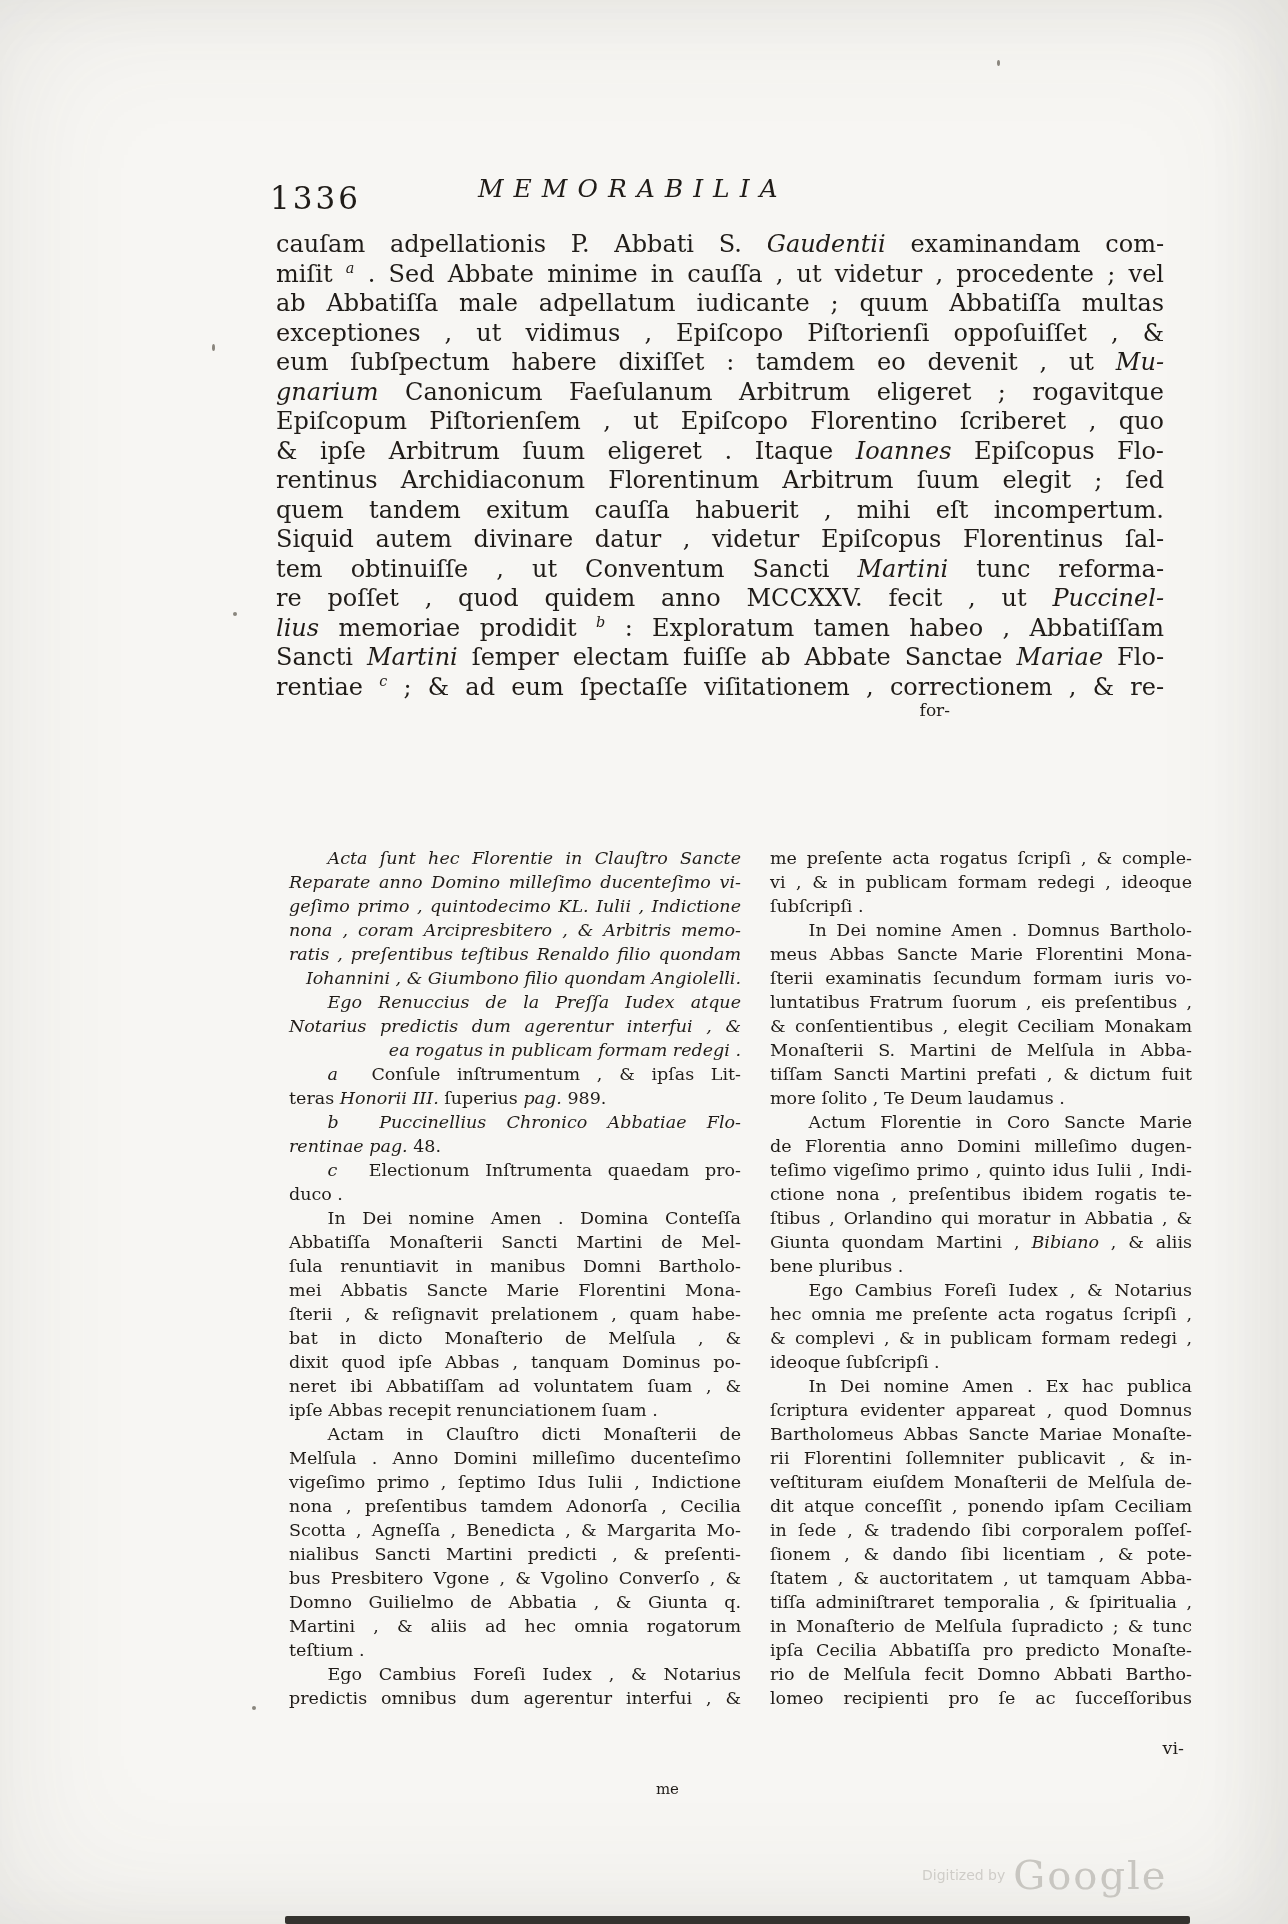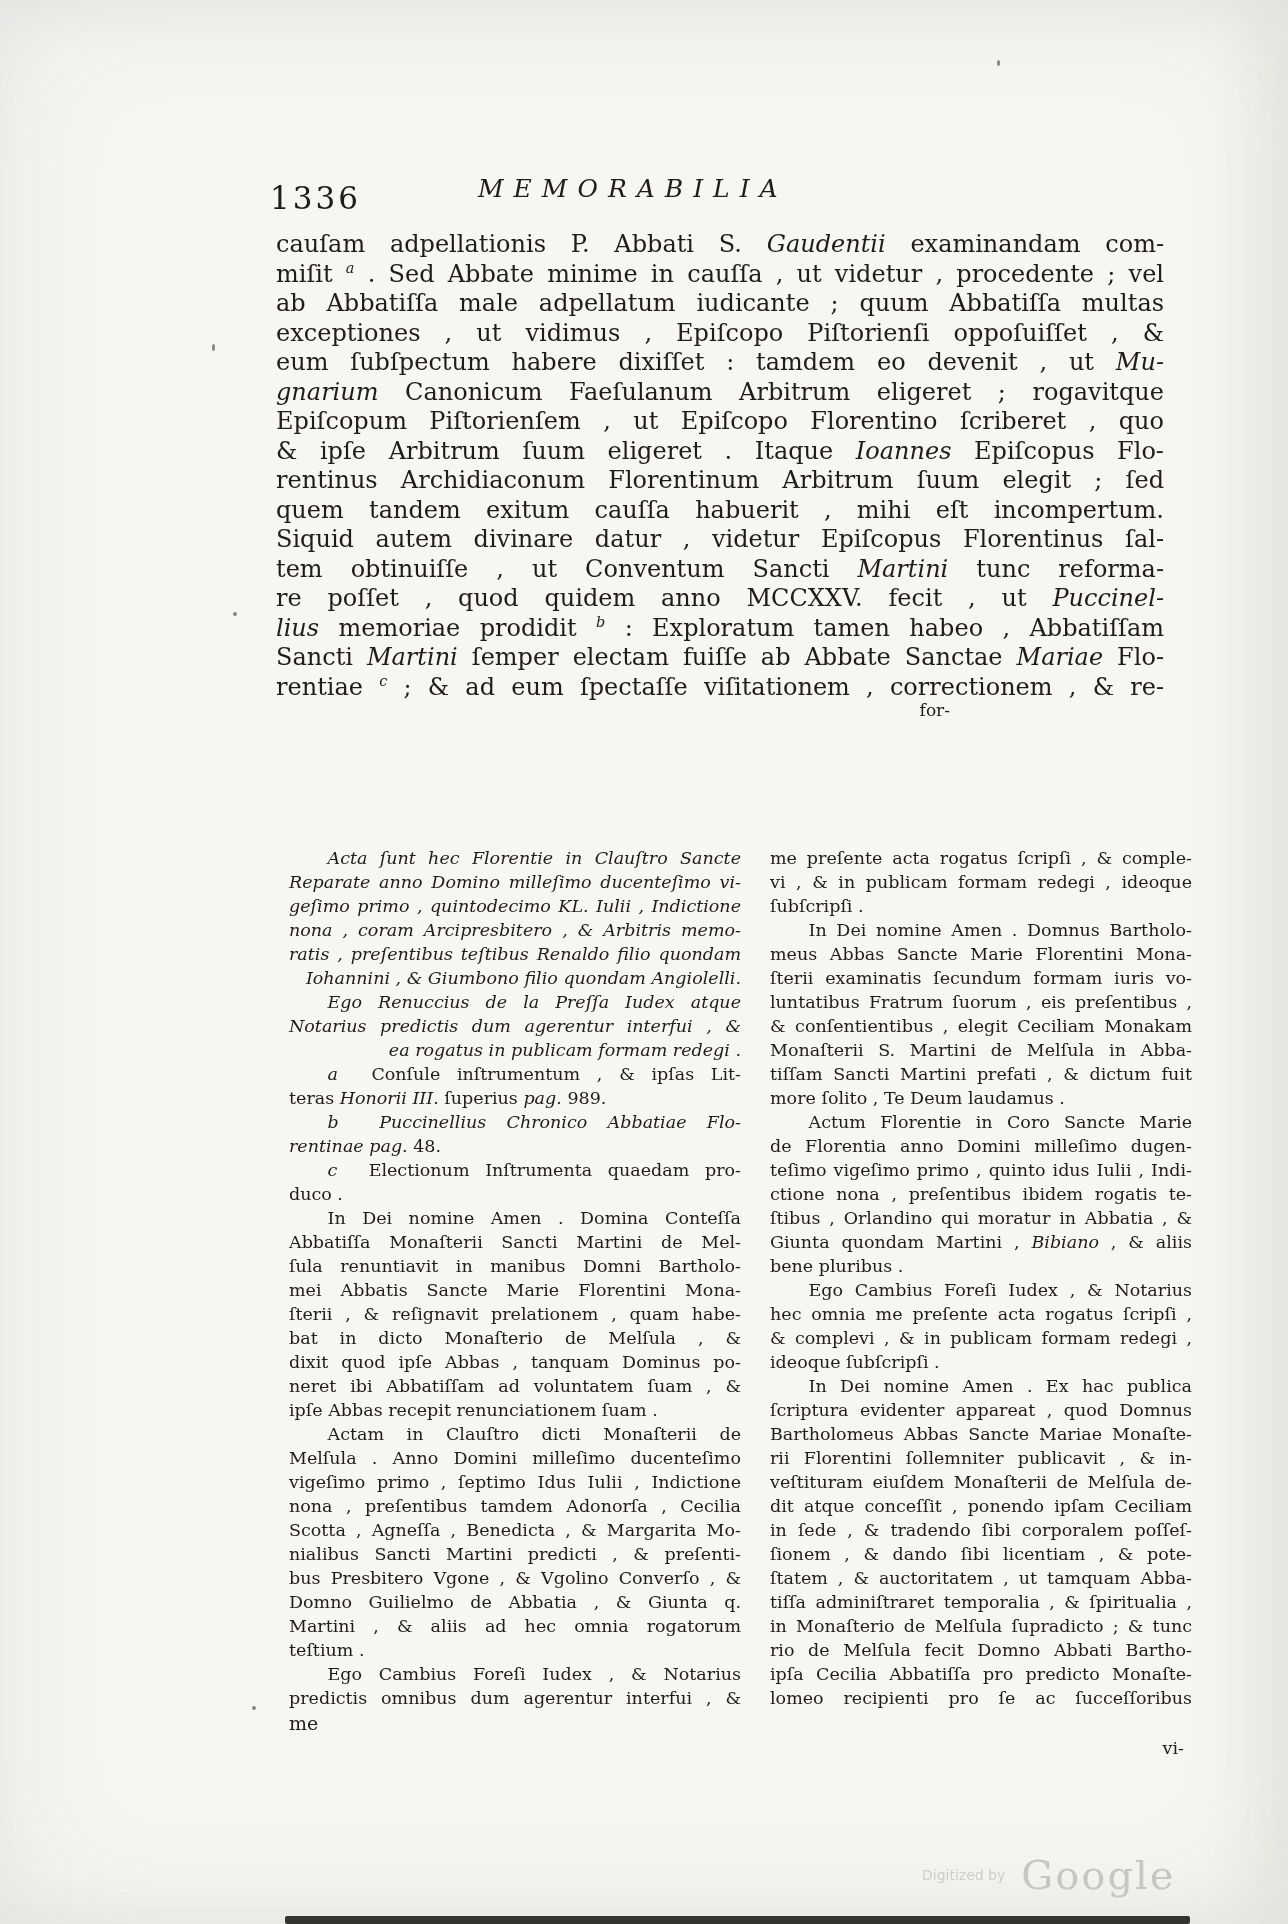--- a/index.html
+++ b/index.html
@@ -19,23 +19,23 @@
   .j{text-align:justify;text-align-last:justify;}
   .ind{text-indent:2.2em;}
   .it{font-style:italic;}
   .sup{font-size:60%;vertical-align:super;line-height:0;}
   .catchword-main{position:absolute;left:248px;top:700px;width:702px;text-align:right;
     font-size:17px;}
   .fn{position:absolute;top:846px;font-size:17.5px;line-height:24px;}
   .fn-left{left:289px;width:452px;}
   .fn-right{left:770px;width:422px;}
   .block.italic .line{font-style:italic;text-align:right;}
-  .catchword-me{position:absolute;left:289px;top:1712px;width:390px;font-size:19px;}
+  .catchword-me{position:absolute;left:289px;top:1780px;width:390px;text-align:right;font-size:15px;}
   .catchword-vi{position:absolute;left:770px;top:1738px;width:414px;text-align:right;font-size:17.5px;}
-  .watermark{position:absolute;left:922px;top:1852px;display:flex;align-items:center;gap:16px;}
+  .watermark{position:absolute;left:922px;top:1852px;display:flex;align-items:center;gap:8px;}
   .wm-text{font-family:"DejaVu Sans", sans-serif;font-size:14px;color:#cfcdc8;}
   .wm-logo{font-size:40px;color:#c8c6c1;letter-spacing:2px;}
   .scan-bar{position:absolute;left:285px;bottom:0;width:905px;height:8px;background:#35332f;border-radius:2px;}
   .speck{position:absolute;background:#8a867e;border-radius:50%;}
   .speck.s1{left:212px;top:344px;width:3px;height:7px;}
   .speck.s2{left:233px;top:612px;width:4px;height:4px;}
   .speck.s3{left:252px;top:1706px;width:4px;height:4px;}
   .speck.s4{left:997px;top:60px;width:3px;height:6px;}
 </style>
 </head>
@@ -159,22 +159,22 @@
       <div class="line j"><span>ſcriptura evidenter appareat , quod Domnus</span></div>
       <div class="line j"><span>Bartholomeus Abbas Sancte Mariae Monaſte-</span></div>
       <div class="line j"><span>rii Florentini ſollemniter publicavit , &amp; in-</span></div>
       <div class="line j"><span>veſtituram eiuſdem Monaſterii de Melſula de-</span></div>
       <div class="line j"><span>dit atque conceſſit , ponendo ipſam Ceciliam</span></div>
       <div class="line j"><span>in ſede , &amp; tradendo ſibi corporalem poſſeſ-</span></div>
       <div class="line j"><span>ſionem , &amp; dando ſibi licentiam , &amp; pote-</span></div>
       <div class="line j"><span>ſtatem , &amp; auctoritatem , ut tamquam Abba-</span></div>
       <div class="line j"><span>tiſſa adminiſtraret temporalia , &amp; ſpiritualia ,</span></div>
       <div class="line j"><span>in Monaſterio de Melſula ſupradicto ; &amp; tunc</span></div>
+      <div class="line j"><span>ipſa Cecilia Abbatiſſa pro predicto Monaſte-</span></div>
       <div class="line j"><span>rio de Melſula fecit Domno Abbati Bartho-</span></div>
-      <div class="line j"><span>ipſa Cecilia Abbatiſſa pro predicto Monaſte-</span></div>
       <div class="line j"><span>lomeo recipienti pro ſe ac ſucceſſoribus</span></div>
     </div>
   </div>
 
 <div class="catchword-me">me</div>
 
 <div class="catchword-vi">vi-</div>
 
 <div class="watermark">
   <span class="wm-text">Digitized by</span>

